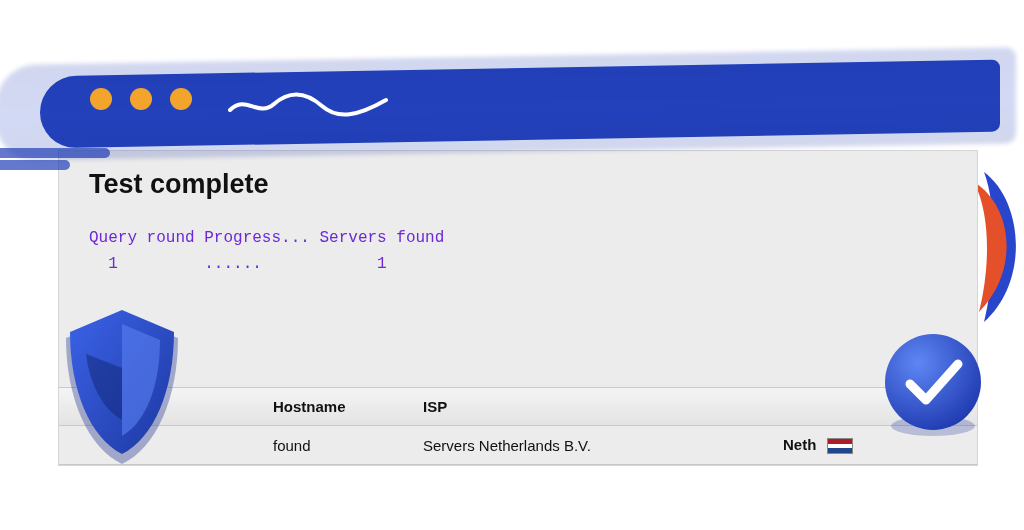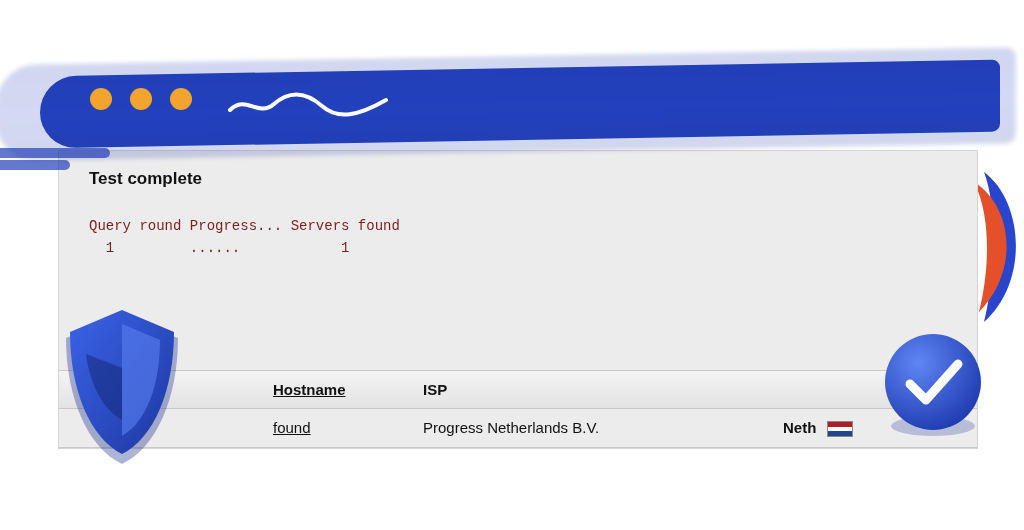--- a/index.html
+++ b/index.html
@@ -68,29 +68,29 @@
     position: absolute;
     top: 150px;
     left: 58px;
     width: 920px;
     background: #ececec;
     border: 1px solid #d5d5d5;
     z-index: 3;
     padding: 18px 30px 0 30px;
   }
   .page-title {
-    font-size: 17px;
+    font-size: 27px;
     font-weight: bold;
     color: #111;
     margin-bottom: 26px;
   }
   .query-block {
     font-family: "Courier New", monospace;
-    font-size: 14px;
-    color: #7f1d1d;
+    font-size: 16px;
+    color: #6d28d9;
     line-height: 1.6;
     white-space: pre;
     margin-bottom: 110px;
   }
 
   
   .results-table {
     width: calc(100% + 60px);
     margin-left: -30px;
     border-collapse: collapse;
@@ -101,21 +101,21 @@
     background: linear-gradient(#f4f4f4,#e3e3e3);
   }
   .results-table th, .results-table td {
     text-align: left;
     padding: 10px 14px;
     border-top: 1px solid #c9c9c9;
     border-bottom: 1px solid #c9c9c9;
   }
   .results-table th { font-weight: bold; }
   .col-spacer { width: 200px; }
-  .col-hostname { width: 150px; text-decoration: underline; }
+  .col-hostname { width: 150px; }
   .col-isp { width: 360px; }
   .col-country { text-align: right; font-weight: bold; }
   .flag {
     display: inline-block;
     width: 26px; height: 16px;
     vertical-align: middle;
     margin-left: 6px;
     background: linear-gradient(180deg,#ae1c28 0 33%,#fff 33% 66%,#21468b 66% 100%);
     border: 1px solid #888;
   }
@@ -176,21 +176,21 @@
         <th class="col-spacer"></th>
         <th class="col-hostname">Hostname</th>
         <th class="col-isp">ISP</th>
         <th class="col-country"></th>
       </tr>
     </thead>
     <tbody>
       <tr>
         <td class="col-spacer"></td>
         <td class="col-hostname">found</td>
-        <td class="col-isp">Progress Netherlands B.V.</td>
+        <td class="col-isp">Servers Netherlands B.V.</td>
         <td class="col-country">
           <span>Neth</span>
           <span class="flag"></span>
         </td>
       </tr>
     </tbody>
   </table>
 </div>
 
 <svg class="shield" viewBox="0 0 140 160">

